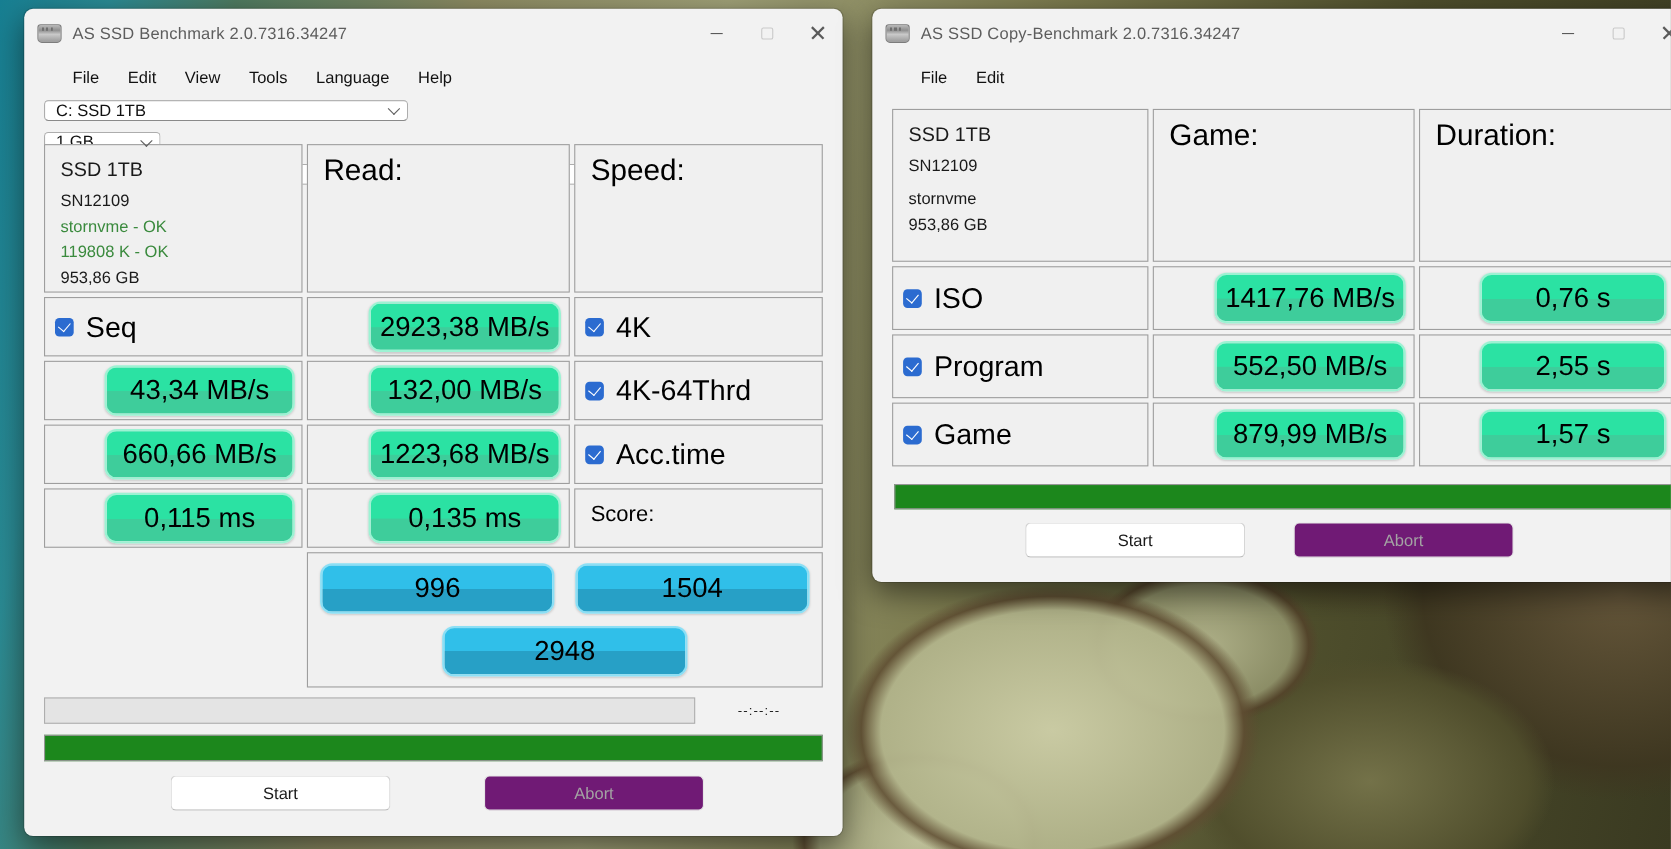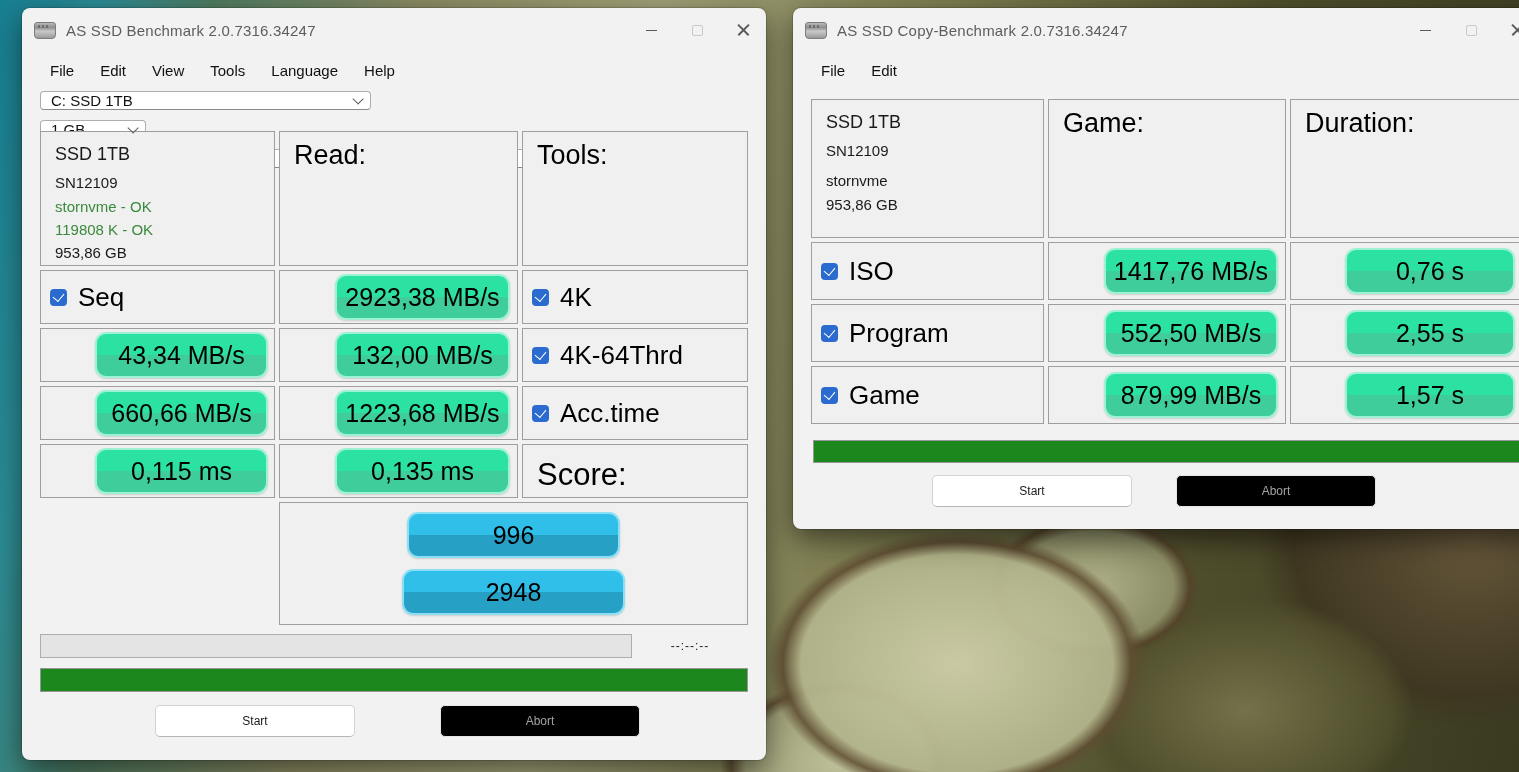--- a/index.html
+++ b/index.html
@@ -39,21 +39,21 @@
   .win-controls { margin-left: auto; display: flex; height: 100%; }
   .win-btn { width: 46px; height: 100%; display: flex; align-items: center; justify-content: center; }
   .glyph-min { width: 11px; height: 0; border-top: 1.6px solid #5a5a5a; }
   .glyph-max { width: 11px; height: 11px; border: 1.4px solid #c9c9c9; border-radius: 2px; }
   .glyph-close { position: relative; width: 13px; height: 13px; }
   .glyph-close::before, .glyph-close::after {
     content:""; position:absolute; left:-1px; top:5.5px; width:15px; height:1.6px; background:#5a5a5a; }
   .glyph-close::before { transform: rotate(45deg); }
   .glyph-close::after  { transform: rotate(-45deg); }
 
-  .menubar { display: flex; align-items: center; height: 37px; padding-left: 18px; }
+  .menubar { display: flex; align-items: center; height: 37px; padding-left: 34px; }
   .menu-item { font-size: 15px; color: #111; padding: 5px 13px; }
   .menu-item:first-child { padding-left: 10px; }
 
   .combo-row { display: flex; gap: 10px; margin: 2px 18px 0 18px; height: 30px; flex-direction: column; }
   .combo {
     background: #fff; border: 1px solid #adadad; border-bottom-color: #8a8a8a;
     border-radius: 4px; display: flex; align-items: center; padding: 0 10px; font-size: 15px; color: #111;
   }
   .combo-drive { width: 331px; } .combo-size { width: 106px; }
   .chevron { margin-left: auto; width: 8px; height: 8px; border-right: 1.5px solid #5f5f5f; border-bottom: 1.5px solid #5f5f5f; transform: rotate(45deg) translateY(-3px); }
@@ -88,42 +88,42 @@
     background: linear-gradient(180deg, #2be2a3 0%, #2be2a3 51%, #3ecd9b 51%, #3ecd9b 100%);
     border: 2px solid #9df2d3;
     box-shadow: 0 1px 2px rgba(0,0,0,.15);
   }
   .pill-blue {
     background: linear-gradient(180deg, #30bfe9 0%, #30bfe9 50%, #27a0c6 50%, #27a0c6 100%);
     border: 2px solid #8bdff5;
     box-shadow: 0 1px 2px rgba(0,0,0,.15);
   }
 
-  .score-label-cell { padding: 12px 0 16px 14px; font-size: 31px; color: #000; }
+  .score-label-cell { padding: 12px 0 16px 14px; font-size: 20px; color: #000; }
   .score-cell { grid-column: 2 / 4; display: flex; flex-direction: column; justify-content: center; gap: 11px; padding: 0 2px; }
   .score-row1 { display: flex; justify-content: space-around; }
   .score-row1 .pill { width: 46%; }
   .score-row2 { display: flex; justify-content: center; }
   .score-row2 .pill { width: 48%; }
 
   .progress-row { display: flex; align-items: center; margin: 9px 18px 0 18px; height: 24px; }
   .progress-track { width: 592px; height: 24px; background: #e4e4e4; border: 1px solid #aeaeae; }
   .time-display { flex: 1; text-align: center; font-size: 12px; color: #222; letter-spacing: 1px; }
 
   .green-bar { height: 24px; background: #1c871c; border: 1px solid #969696; margin: 10px 18px 0 18px; }
   #win-right .green-bar { margin: 16px 20px 0 20px; height: 23px; }
 
   .button-row { position: relative; height: 32px; margin: 13px 18px 0 18px; }
   .btn {
     position: absolute; top: 0; height: 32px; width: 200px; border-radius: 5px;
-    display: flex; align-items: center; justify-content: center; font-size: 12px;
+    display: flex; align-items: center; justify-content: center; font-size: 15px;
     font-family: "Liberation Sans", sans-serif;
   }
   .btn-start { left: 115px; background: #fff; border: 1px solid #d2d2d2; border-bottom-color: #b5b5b5; color: #1a1a1a; }
-  .btn-abort { left: 400px; background: #000000; border: 1px solid #e6e6e6; color: #a3a3a3; }
+  .btn-abort { left: 400px; background: #701a75; border: 1px solid #e6e6e6; color: #a3a3a3; }
   #win-right .button-row { margin: 12px 20px 0 20px; }
   #win-right .btn-start { left: 119px; }
   #win-right .btn-abort { left: 363px; }
 </style>
 </head>
 <body>
 
 <div class="window" id="win-left">
   <div class="titlebar">
     <div class="app-icon"></div>
@@ -164,21 +164,21 @@
 
   <div class="bench-table">
     <div class="cell info-cell">
       <div class="info-model">SSD 1TB</div>
       <div class="info-line">SN12109</div>
       <div class="info-green">stornvme - OK</div>
       <div class="info-green">119808 K - OK</div>
       <div class="info-line">953,86 GB</div>
     </div>
     <div class="cell col-head">Read:</div>
-    <div class="cell col-head">Tools:</div>
+    <div class="cell col-head">Speed:</div>
 
     <div class="cell label-cell">
       <span class="checkbox"></span>
       <span>Seq</span>
     </div>
     <div class="cell pill-cell">
         <div class="pill pill-green">2923,38 MB/s</div>
       </div>
 
     <div class="cell label-cell">
@@ -211,20 +211,21 @@
         <div class="pill pill-green">0,115 ms</div>
       </div>
     <div class="cell pill-cell">
         <div class="pill pill-green">0,135 ms</div>
       </div>
 
     <div class="cell score-label-cell">Score:</div>
     <div class="cell score-cell">
       <div class="score-row1">
         <div class="pill pill-blue">996</div>
+        <div class="pill pill-blue">1504</div>
       </div>
       <div class="score-row2">
         <div class="pill pill-blue">2948</div>
       </div>
     </div>
   </div>
 
   <div class="progress-row">
     <div class="progress-track"></div>
     <div class="time-display">--:--:--</div>

